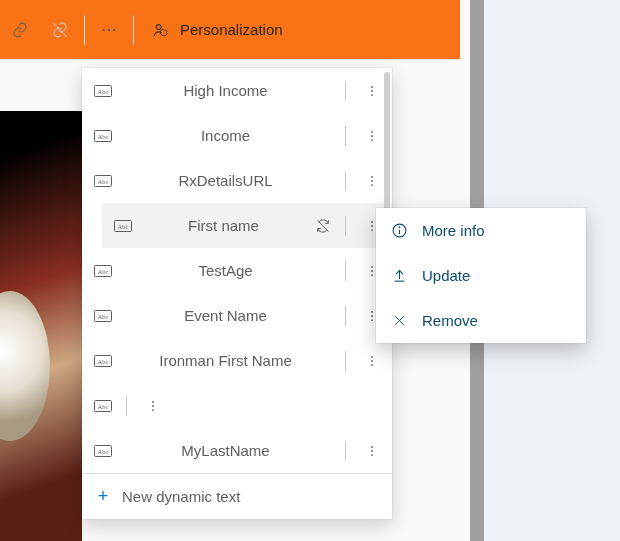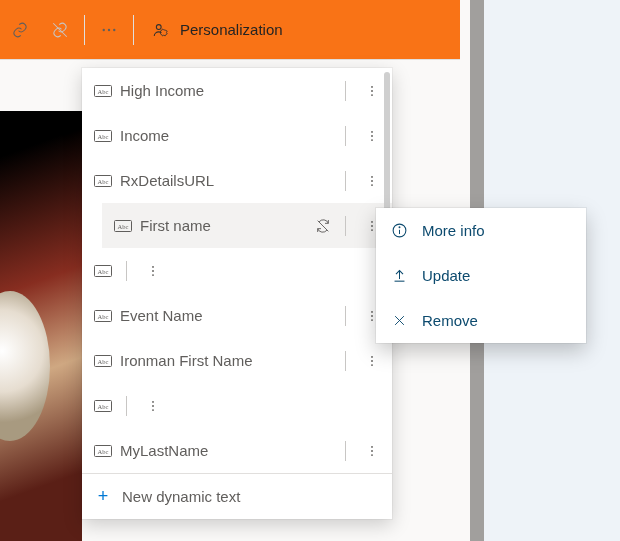--- a/index.html
+++ b/index.html
@@ -73,20 +73,21 @@
     position: relative;
   }
   .item {
     height: 45px;
     display: flex;
     align-items: center;
     padding: 0 8px 0 12px;
     gap: 8px;
     font-size: 15px;
     color: #605e5c;
+    text-align: center;
   }
   .item.selected {
     background: #f3f2f1;
     margin-left: 20px;
   }
   .item .field-icon {
     flex: 0 0 18px;
     display: flex; align-items: center; justify-content: center;
     color: #605e5c;
   }
@@ -291,20 +292,21 @@
       </span>
     </div>
 
     <div class="item">
       <span class="field-icon">
         <svg width="18" height="12" viewBox="0 0 18 12" fill="none" stroke="currentColor" stroke-width="1">
             <rect x="0.5" y="0.5" width="17" height="11" rx="1"></rect>
             <text x="9" y="8.8" font-size="6.5" text-anchor="middle" fill="currentColor" stroke="none" font-family="Segoe UI">Abc</text>
           </svg>
       </span>
+      <span class="label">TestAge</span>
       <span class="vdiv"></span>
       <span class="more-btn">
         <svg width="14" height="14" viewBox="0 0 24 24" fill="currentColor">
             <circle cx="12" cy="5" r="1.6"></circle>
             <circle cx="12" cy="12" r="1.6"></circle>
             <circle cx="12" cy="19" r="1.6"></circle>
           </svg>
       </span>
     </div>
 

